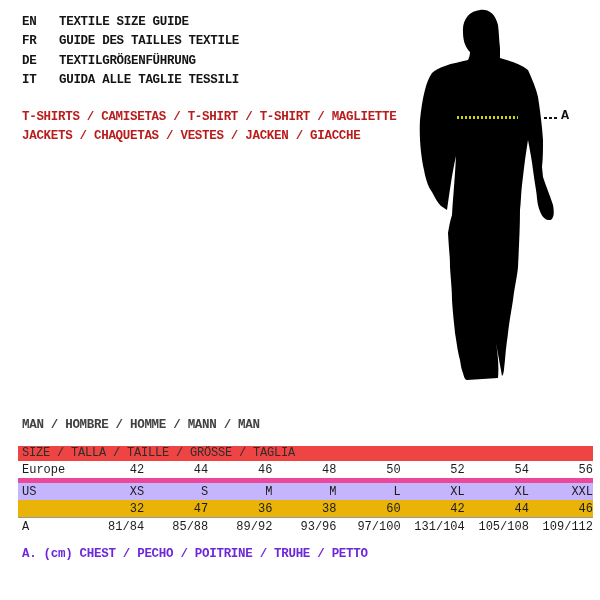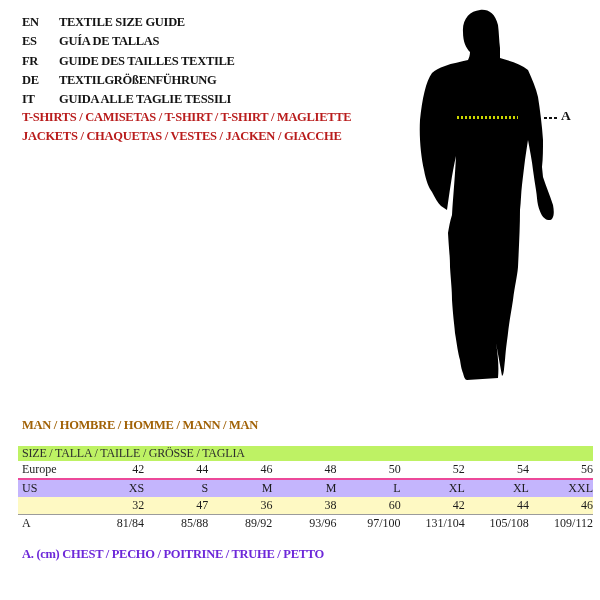--- a/index.html
+++ b/index.html
@@ -1,61 +1,57 @@
 <!DOCTYPE html>
 <html><head>
 <meta charset="utf-8">
 <style>
   html,body{margin:0;padding:0;background:#fff;}
   .page{
     position:relative;width:600px;height:600px;background:#ffffff;overflow:hidden;
-    font-family:Liberation Serif, serif;color:#111;
+    font-family:Liberation Mono, monospace;color:#111;
   }
   
   .lang-block{position:absolute;left:22px;top:13px;}
   .lang-row{display:flex;font-weight:700;font-size:12.5px;line-height:19.3px;letter-spacing:-0.3px;color:#141414;}
   .lang-code{width:37px;flex:0 0 37px;}
   
   .category-block{position:absolute;left:22px;top:108px;font-weight:700;font-size:12.5px;line-height:19.3px;letter-spacing:-0.3px;color:#b91c1c;}
   
   .figure{position:absolute;left:400px;top:5px;width:175px;height:385px;z-index:1;}
   
   .dash-yellow{position:absolute;left:457px;top:116px;width:61px;height:3px;z-index:2;
     background:repeating-linear-gradient(90deg,#ccd600 0 2px,rgba(0,0,0,0) 2px 4px);}
   .dash-black{position:absolute;left:544px;top:117px;width:15px;height:2px;z-index:2;
     background:repeating-linear-gradient(90deg,#111 0 3px,rgba(0,0,0,0) 3px 5px);}
   .measure-a{position:absolute;left:561px;top:108px;z-index:2;font-weight:700;font-size:13.5px;letter-spacing:-0.3px;color:#111;}
   
-  .gender{position:absolute;left:22px;top:418px;font-weight:700;font-size:12.5px;letter-spacing:-0.3px;color:#a16207;}
+  .gender{position:absolute;left:22px;top:418px;font-weight:700;font-size:12.5px;letter-spacing:-0.3px;color:#404040;}
   
   .table-wrap{position:absolute;left:18px;top:446px;width:575px;}
-  .thead{height:15px;line-height:15px;background:#bef264;color:#2d2d2d;font-size:12px;letter-spacing:-0.2px;padding-left:4px;}
+  .thead{height:15px;line-height:15px;background:#ef4444;color:#2d2d2d;font-size:12px;letter-spacing:-0.2px;padding-left:4px;}
   table.sizes{width:100%;border-collapse:collapse;table-layout:fixed;font-size:12px;color:#1c1c1c;}
   table.sizes td{height:17px;padding:0;text-align:right;font-weight:400;vertical-align:middle;}
   table.sizes td.lbl{width:58px;text-align:left;padding-left:4px;}
-  tr.row-europe{background:#fff;border-bottom:2px solid #ec4899;}
+  tr.row-europe{background:#fff;border-bottom:5px solid #ec4899;}
   tr.row-us{background:#c4b5fd;}
-  tr.row-num{background:#fef9c3;border-bottom:1px solid #9b9b9b;}
+  tr.row-num{background:#eab308;border-bottom:1px solid #9b9b9b;}
   tr.row-a{background:#fff;}
   
   .footnote{position:absolute;left:22px;top:547px;font-weight:700;font-size:12.5px;letter-spacing:-0.3px;color:#6d28d9;}
 </style>
 </head>
 <body>
 
 <div class="page">
 
   <div class="lang-block">
     <div class="lang-row">
       <span class="lang-code">EN</span>
       <span class="lang-label">TEXTILE SIZE GUIDE</span>
-    </div>
-    <div class="lang-row">
-      <span class="lang-code">ES</span>
-      <span class="lang-label">GUÍA DE TALLAS</span>
     </div>
     <div class="lang-row">
       <span class="lang-code">FR</span>
       <span class="lang-label">GUIDE DES TAILLES TEXTILE</span>
     </div>
     <div class="lang-row">
       <span class="lang-code">DE</span>
       <span class="lang-label">TEXTILGRÖßENFÜHRUNG</span>
     </div>
     <div class="lang-row">

